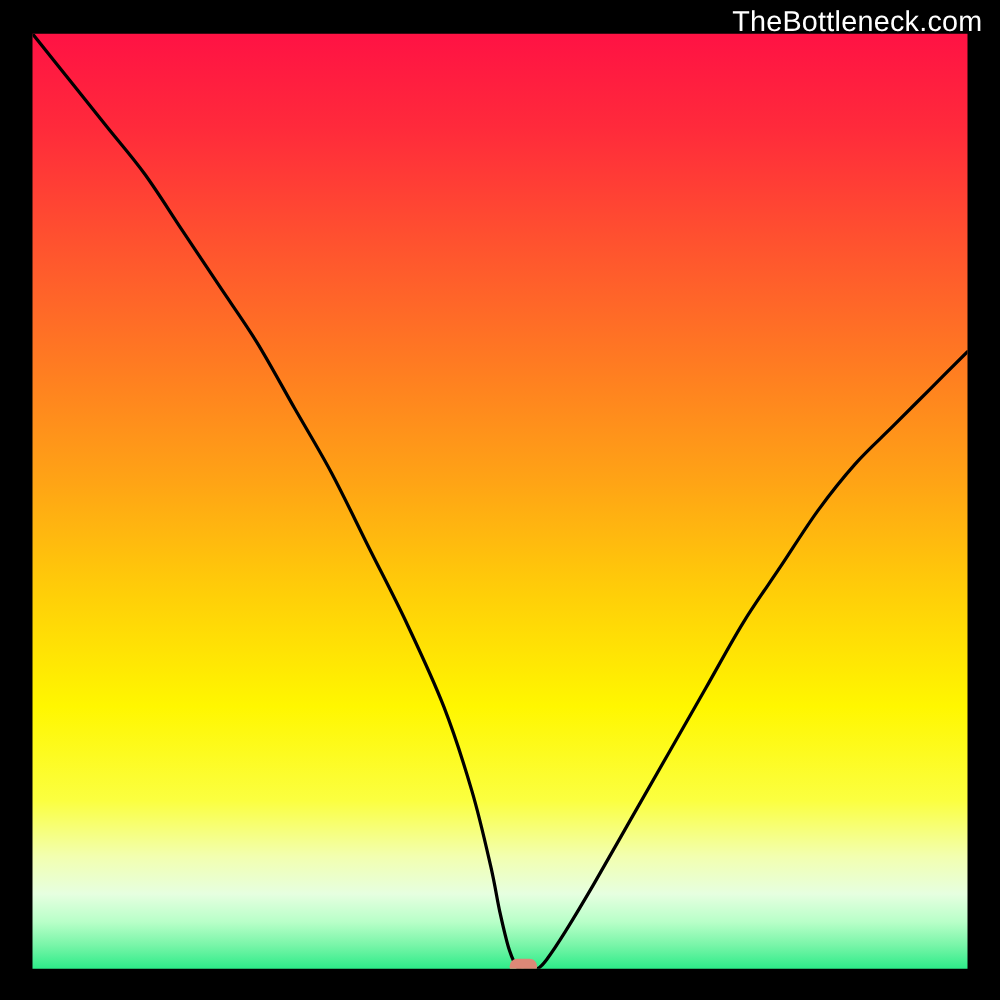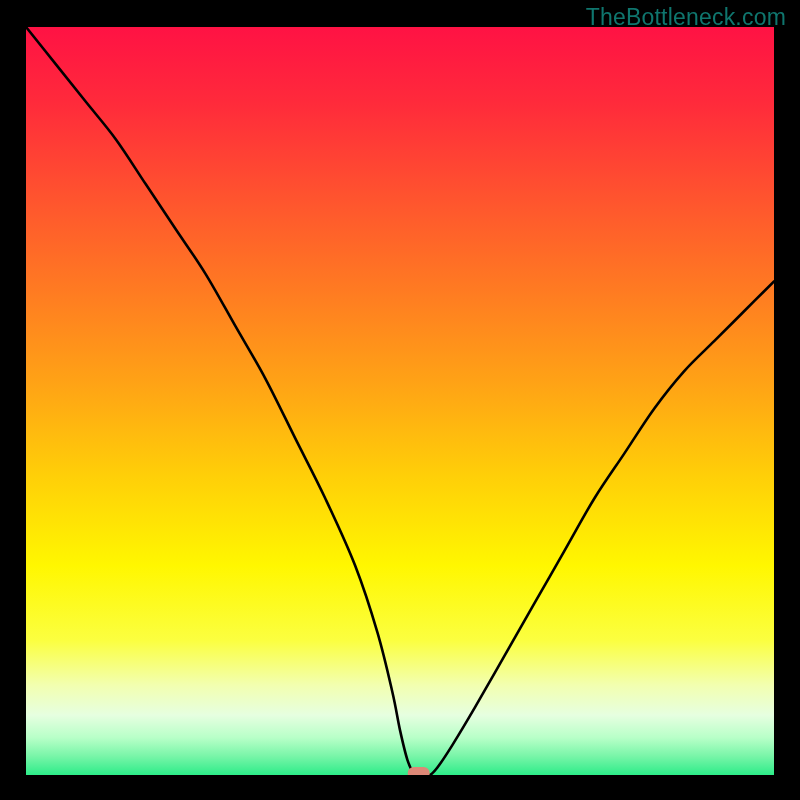--- a/index.html
+++ b/index.html
@@ -16,21 +16,21 @@
     height: 800px;
     background: #000;
   }
   .watermark {
     position: absolute;
     top: 4px;
     right: 14px;
     font-family: Arial, Helvetica, sans-serif;
     font-size: 23px;
     font-weight: 500;
-    color: #0f766e;
+    color: #ffffff;
     letter-spacing: 0.2px;
   }
   svg {
     position: absolute;
     left: 0;
     top: 0;
   }
 </style>
 </head>
 <body>

